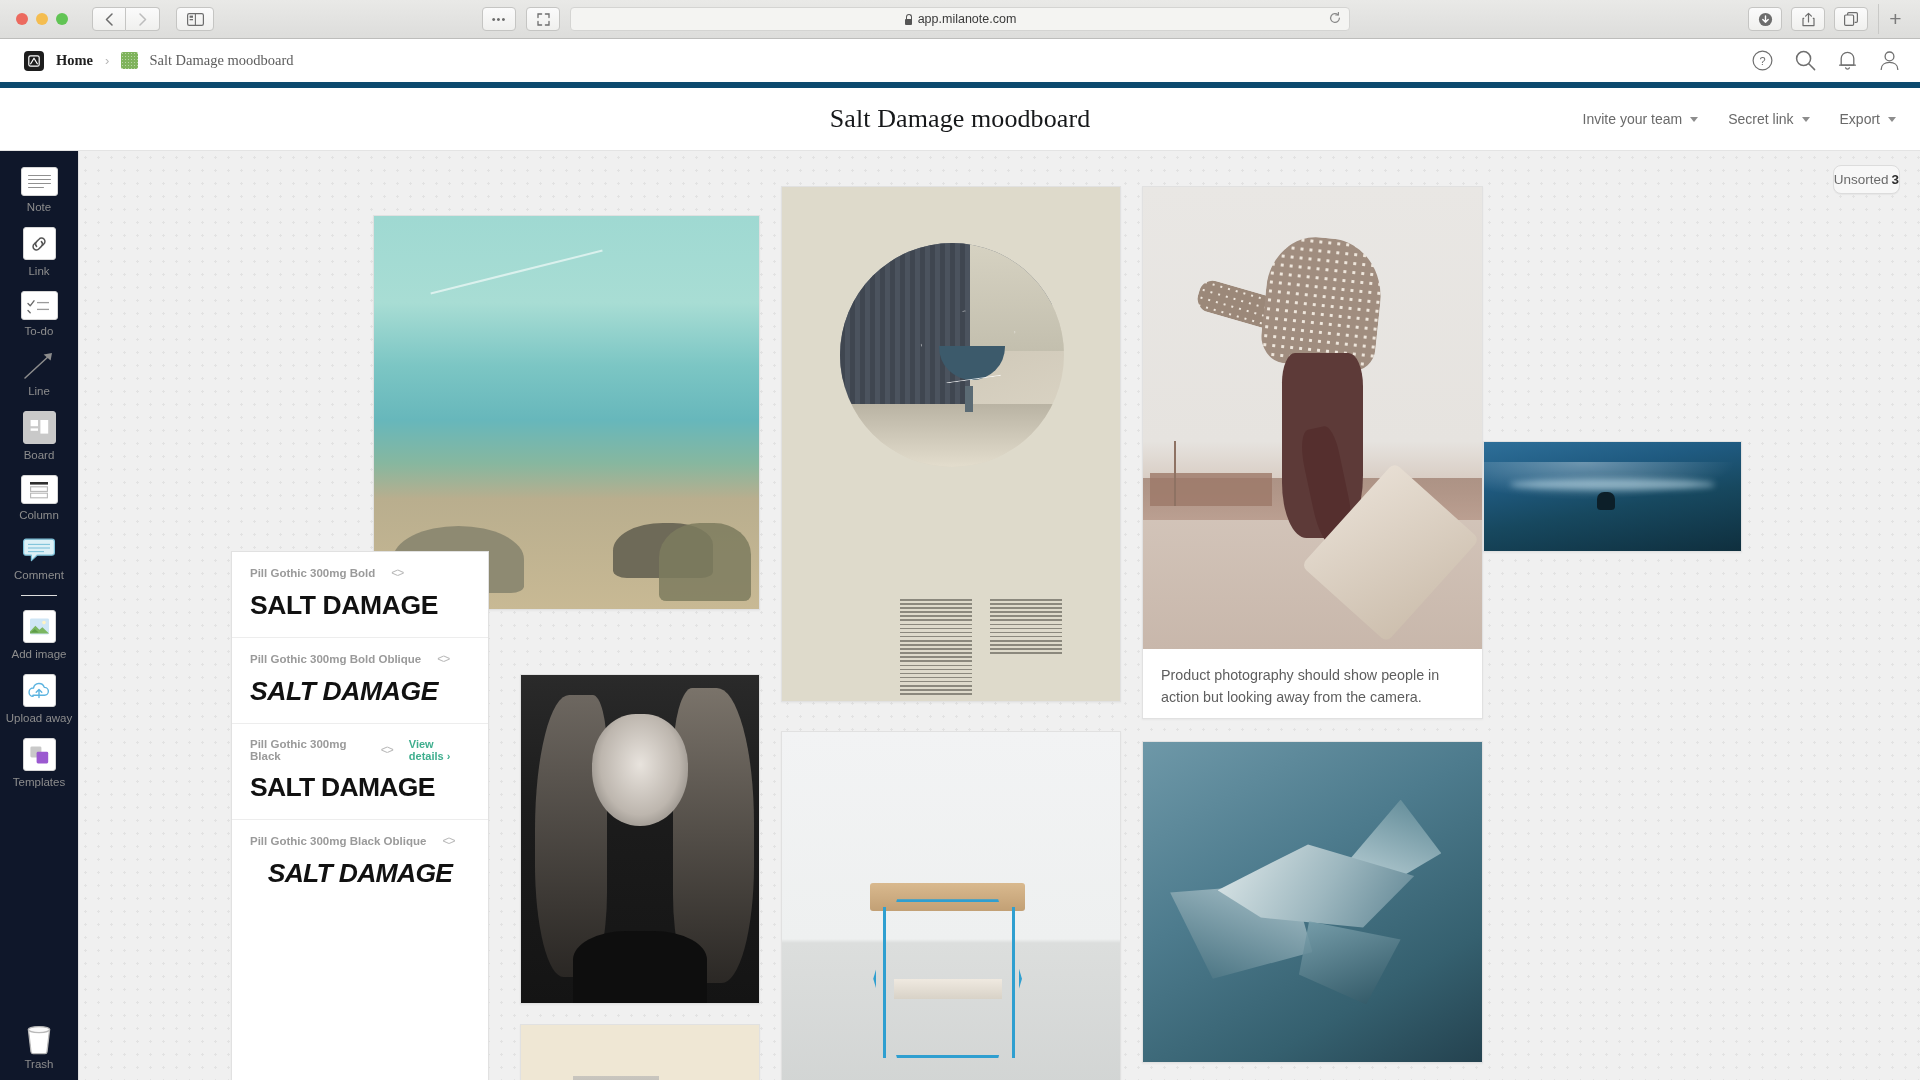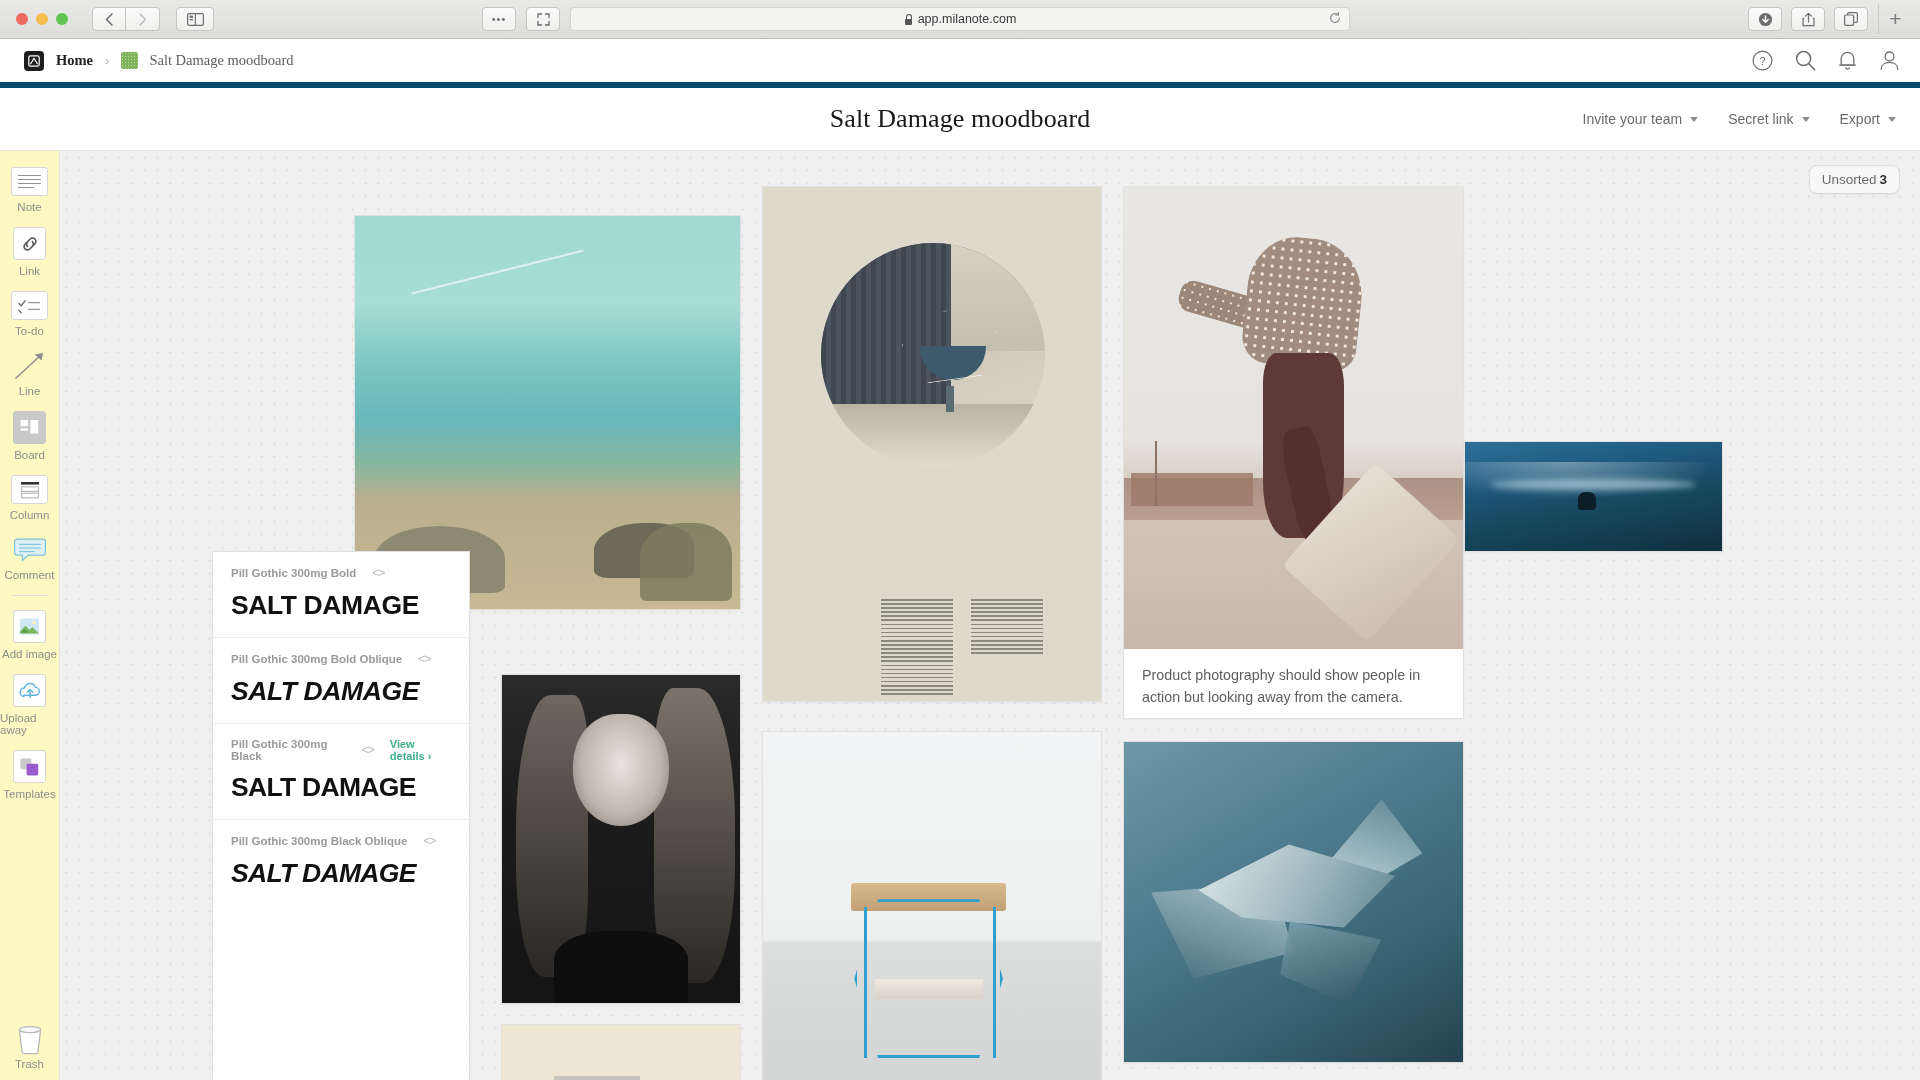--- a/index.html
+++ b/index.html
@@ -132,22 +132,22 @@
     border-left: 4.5px solid transparent;
     border-right: 4.5px solid transparent;
     border-top: 5px solid #8d8d8d;
   }
 
   
   .main { display: flex; height: calc(1080px - 39px - 49px - 63px); }
 
   
   .tool-rail {
-    width: 60px;
-    background: #fef9c3;
+    width: 79px;
+    background: #0f172a;
     border-right: 1px solid #e0e0e0;
     position: relative;
     flex: none;
   }
   .tool {
     display: flex; flex-direction: column; align-items: center;
     margin-top: 14px;
   }
   .tool:first-child { margin-top: 16px; }
   .tool-icon {
@@ -187,30 +187,30 @@
     box-shadow: 0 1px 2px rgba(0,0,0,.045);
     overflow: hidden;
   }
   .card img, .card .imgbox { display: block; width: 100%; }
 
   .unsorted-badge {
     position: absolute; top: 14px; right: 20px;
     background: #f7f7f7;
     border: 1px solid #dcdcdc;
     border-radius: 8px;
-    padding: 6px 12px;
+    padding: 6px 0;
     font-size: 13.5px; color: #6a6a6a;
     box-shadow: 0 1px 1px rgba(0,0,0,.04);
   }
   .unsorted-badge b { color: #2e2e2e; margin-left: 3px; }
 
   
   .type-card { padding: 0; }
   .type-row { padding: 14px 18px 16px; border-bottom: 1px solid #ededed; }
-  .type-row:last-child { border-bottom: none; }
+  .type-row:last-child { border-bottom: none; text-align: center; }
   .type-meta {
     font-size: 11.5px; color: #9a9a9a; font-weight: 700;
     display: flex; align-items: center; gap: 16px; margin-bottom: 10px;
   }
   .type-meta .code { color: #b9b9b9; font-weight: 400; font-size: 12px; letter-spacing:-1px;}
   .type-meta .view-details { color: #3fae8e; font-size: 11px; font-weight: 700; }
   .type-spec {
     font-size: 26.5px; font-weight: 700; color: #111;
     letter-spacing: -0.4px;
     font-family: "Liberation Sans", sans-serif;

